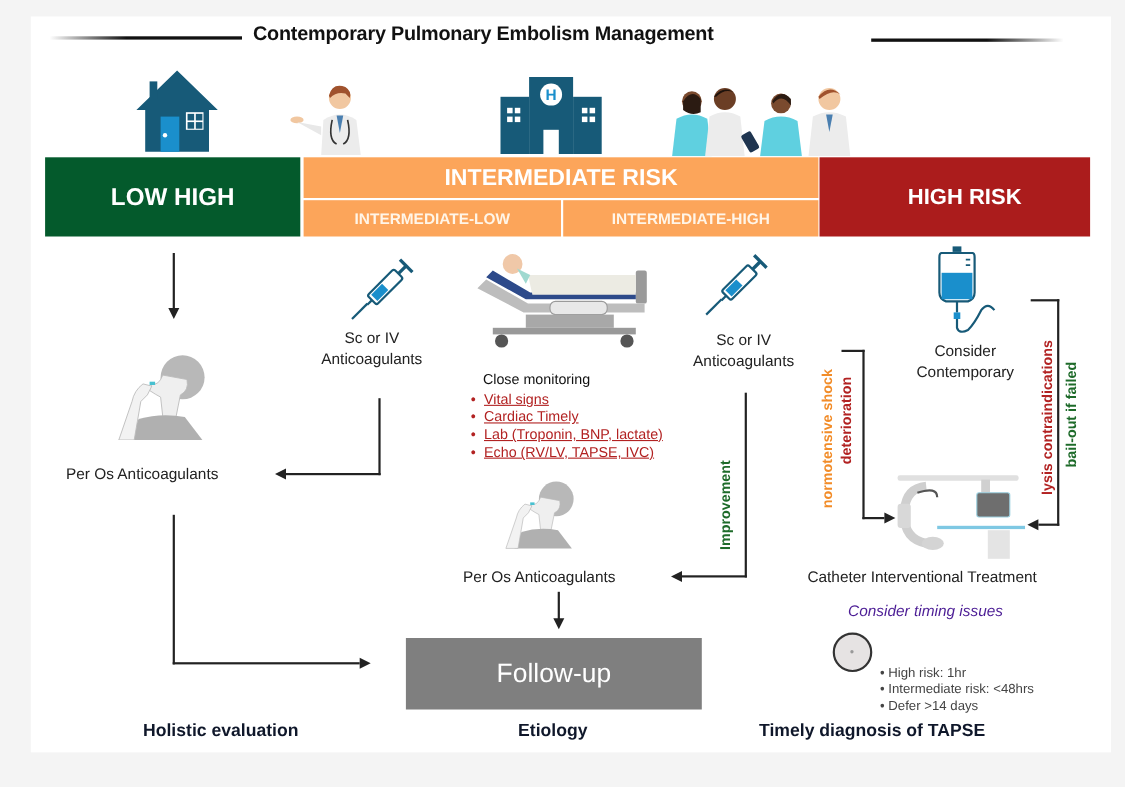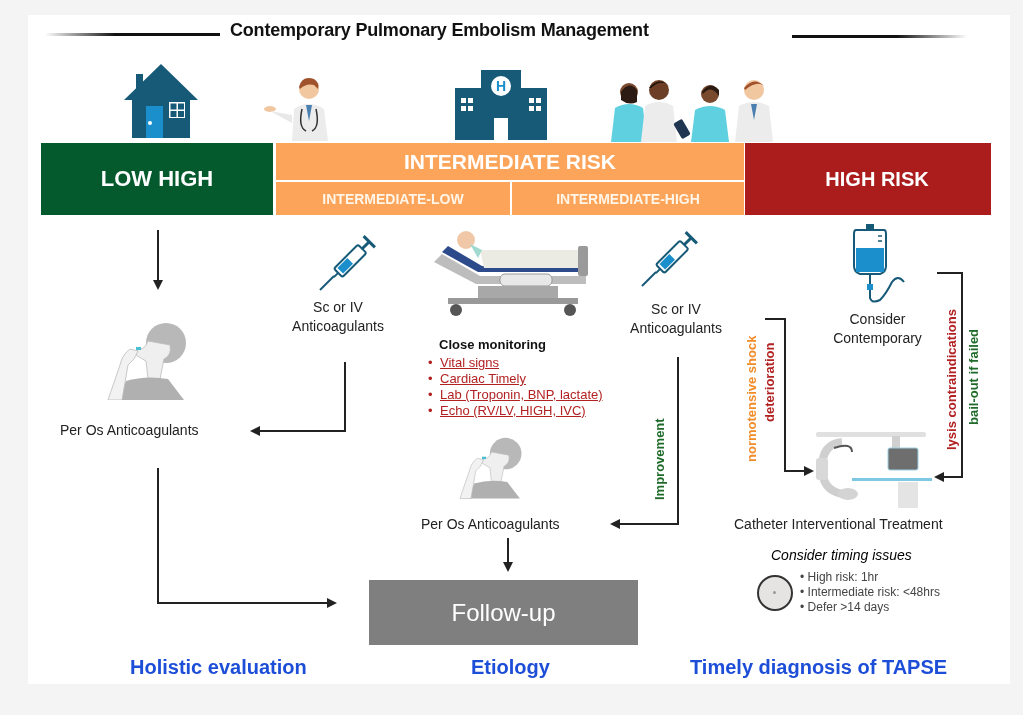--- a/index.html
+++ b/index.html
@@ -9,34 +9,34 @@
   .title{left:230px;top:20px;font-size:18px;font-weight:bold;color:#111;letter-spacing:-0.2px;white-space:nowrap;}
   .rule-l{left:45px;top:33px;width:175px;height:3px;background:linear-gradient(to right,rgba(0,0,0,0),#111 40%);}
   .rule-r{left:792px;top:35px;width:175px;height:3px;background:linear-gradient(to left,rgba(0,0,0,0),#111 40%);}
   .band{color:#fff;font-weight:bold;display:flex;align-items:center;justify-content:center;}
   .low{left:41px;top:143px;width:232px;height:72px;background:#045a2c;font-size:22px;}
   .inter{left:276px;top:143px;width:468px;height:37px;background:#fca55a;font-size:21px;}
   .ilow{left:276px;top:182px;width:234px;height:33px;background:#fca55a;font-size:14px;color:#fff5e8;}
   .ihigh{left:512px;top:182px;width:232px;height:33px;background:#fca55a;font-size:14px;color:#fff5e8;}
   .high{left:745px;top:143px;width:228px;height:72px;background:#ab1c1c;font-size:20px;padding-left:18px;}
   .lbl{font-size:14px;color:#222;text-align:center;line-height:19px;white-space:nowrap;}
-  .bold-lbl{font-size:20px;font-weight:bold;color:#1d4ed8;white-space:nowrap;}
+  .bold-lbl{font-size:16px;font-weight:bold;color:#0f172a;white-space:nowrap;}
   .vline{background:#222;width:2px;}
   .hline{background:#222;height:2px;}
   .ah-d{width:0;height:0;border-left:5px solid transparent;border-right:5px solid transparent;border-top:10px solid #222;}
   .ah-l{width:0;height:0;border-top:5px solid transparent;border-bottom:5px solid transparent;border-right:10px solid #222;}
   .ah-r{width:0;height:0;border-top:5px solid transparent;border-bottom:5px solid transparent;border-left:10px solid #222;}
-  .monitor-title{left:439px;top:337px;font-size:13px;font-weight:bold;color:#111;}
+  .monitor-title{left:439px;top:337px;font-size:13px;font-weight:normal;color:#111;}
   .monitor-list{left:416px;top:355px;margin:0;padding:0 0 0 12px;list-style:none;font-size:13px;color:#b22222;line-height:16px;}
   .monitor-list li{position:relative;padding-left:12px;text-decoration:underline;}
   .monitor-list li::before{content:"•";position:absolute;left:0;color:#b22222;}
   .vtext{transform-origin:left top;transform:rotate(-90deg);font-weight:bold;font-size:13px;white-space:nowrap;}
   .followup{left:369px;top:580px;width:269px;height:65px;background:#7f7f7f;color:#fff;font-size:24px;font-weight:normal;display:flex;align-items:center;justify-content:center;}
-  .timing-title{left:771px;top:547px;font-style:italic;font-size:14px;color:#000000;}
-  .timing-list{left:800px;top:570px;margin:0;padding:0;list-style:none;font-size:12px;color:#444;line-height:15px;}
+  .timing-title{left:771px;top:547px;font-style:italic;font-size:14px;color:#4c1d95;}
+  .timing-list{left:800px;top:604px;margin:0;padding:0;list-style:none;font-size:12px;color:#444;line-height:15px;}
   .timing-list li::before{content:"• ";}
   .clock{left:757px;top:575px;width:32px;height:32px;border:2px solid #333;border-radius:50%;background:#e6e3e3;}
 </style>
 </head>
 <body>
 
 <div class="card"></div>
 
 <div class="abs rule-l"></div>
 <div class="abs title">Contemporary Pulmonary Embolism Management</div>
@@ -149,21 +149,21 @@
   <rect x="50" y="60" width="80" height="12" fill="#a8a8a8"></rect>
   <rect x="20" y="72" width="130" height="6" fill="#999"></rect>
   <circle cx="28" cy="84" r="6" fill="#555"></circle>
     <circle cx="142" cy="84" r="6" fill="#555"></circle>
 </svg>
 <div class="abs monitor-title">Close monitoring</div>
 <ul class="abs monitor-list">
   <li>Vital signs</li>
   <li>Cardiac Timely</li>
   <li>Lab (Troponin, BNP, lactate)</li>
-  <li>Echo (RV/LV, HIGH, IVC)</li>
+  <li>Echo (RV/LV, TAPSE, IVC)</li>
 </ul>
 
 <svg class="abs" style="left:452px;top:425px" width="75" height="80" viewBox="0 0 95 85">
   <circle cx="68" cy="28" r="20" fill="#b8b8b8"></circle>
   <path d="M50 26 Q46 36 40 34 L38 40 Q44 44 48 46 L50 64 L62 64 L66 44 Q74 40 72 30 Z" fill="#efefef" stroke="#bbb" stroke-width="0.8"></path>
   <path d="M20 85 L28 66 Q48 60 70 64 L86 85 Z" fill="#b0b0b0"></path>
   <path d="M10 85 L22 50 Q24 40 32 34 L40 36 L36 44 L30 50 L24 85 Z" fill="#f2f2f2" stroke="#bbb" stroke-width="0.8"></path>
   <rect x="38" y="32" width="5" height="3" fill="#48c0d0"></rect>
 </svg>
 <div class="abs lbl" style="left:421px;top:515px">Per Os Anticoagulants</div>

